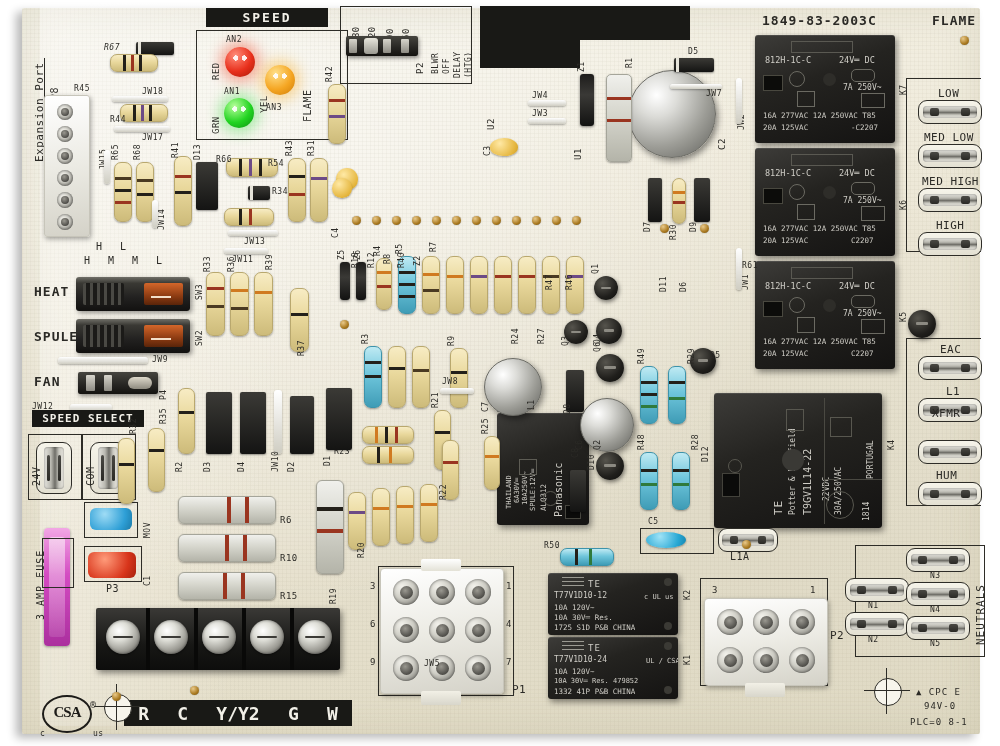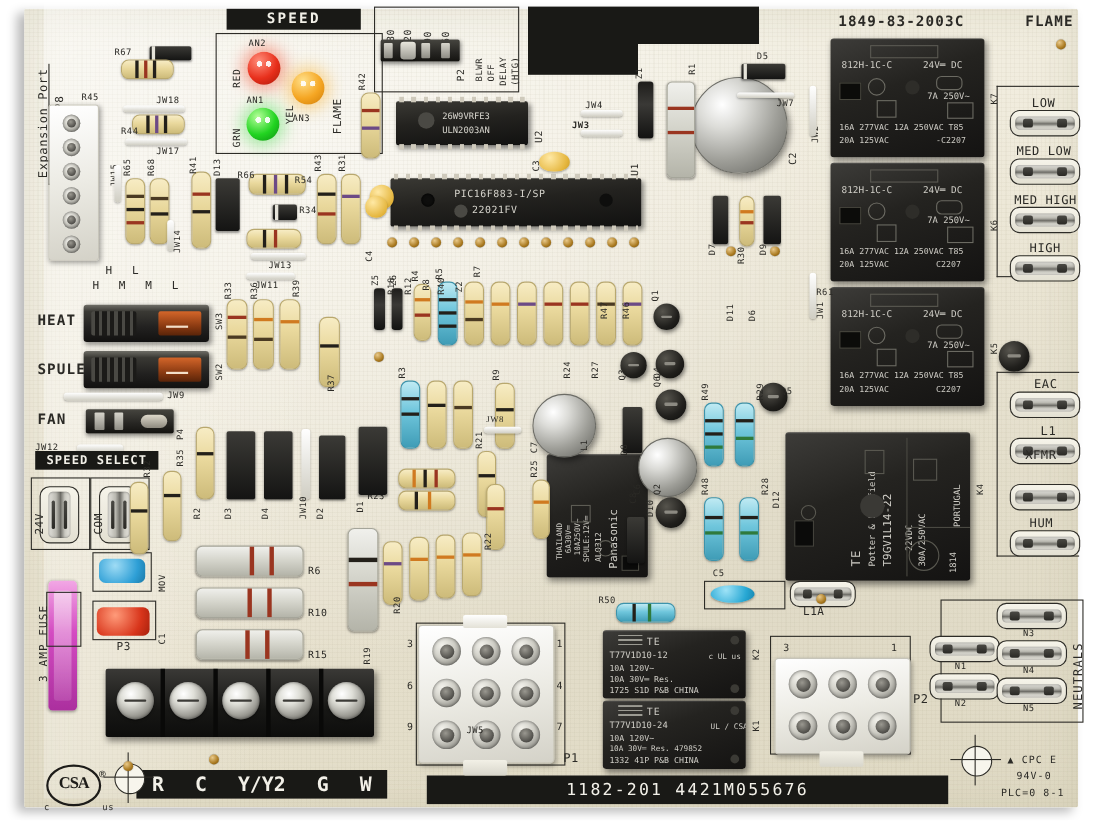--- a/index.html
+++ b/index.html
@@ -236,43 +236,27 @@
   </div>
   <div class="jumperwire" style="left:364px;top:38px;width:14px;height:16px;background:linear-gradient(180deg,#e8e6dc,#9b9a92);"></div>
 
   <div class="blackbar" style="left:480px;top:6px;width:210px;height:34px;"></div>
   <div class="blackbar" style="left:480px;top:40px;width:100px;height:28px;"></div>
 
   <div class="silk s13" style="left:762px;top:14px;letter-spacing:1px;">1849-83-2003C</div>
   <div class="silk s13" style="left:932px;top:14px;letter-spacing:1px;">FLAME</div>
   <div class="pad" style="left:960px;top:36px;width:9px;height:9px;"></div>
 
-  <div class="ic" style="left:360px;top:92px;width:120px;height:40px;">
-    <div class="pins" style="top:-4px;"></div>
-    <div class="pins" style="bottom:-4px;"></div>
-    <div style="position:absolute;left:42px;top:9px;font-size:8px;">26W9VRFE3</div>
-    <div style="position:absolute;left:42px;top:22px;font-size:8px;">ULN2003AN</div>
-    <div style="position:absolute;left:20px;top:10px;width:15px;height:15px;border-radius:50%;background:#4a4944;"></div>
-  </div>
   <div class="silk s9 rot90" style="left:487px;top:130px;">U2</div>
 
-  <div class="ic" style="left:355px;top:162px;width:228px;height:44px;">
-    <div class="pins" style="top:-4px;"></div>
-    <div class="pins" style="bottom:-4px;"></div>
-    <div style="position:absolute;left:58px;top:10px;font-size:9px;letter-spacing:.5px;">PIC16F883-I/SP</div>
-    <div style="position:absolute;left:74px;top:25px;font-size:9px;letter-spacing:.5px;">22021FV</div>
-    <div style="position:absolute;left:58px;top:24px;width:12px;height:12px;border-radius:50%;background:#4a4944;"></div>
-    <div style="position:absolute;left:28px;top:14px;width:12px;height:12px;border-radius:50%;background:#0e0e0d;box-shadow:inset 0 0 3px #000;"></div>
-    <div style="position:absolute;left:190px;top:14px;width:12px;height:12px;border-radius:50%;background:#0e0e0d;"></div>
-  </div>
   <div class="silk s9 rot90" style="left:574px;top:160px;">U1</div>
 
   <div class="silk s8" style="left:532px;top:92px;">JW4</div>
   <div class="jumperwire" style="left:528px;top:100px;width:38px;height:6px;"></div>
-  <div class="silk s8" style="left:520px;top:110px;font-weight:bold;">JW3</div>
+  <div class="silk s8" style="left:532px;top:110px;">JW3</div>
   <div class="jumperwire" style="left:528px;top:118px;width:38px;height:6px;"></div>
 
   <div class="capy" style="left:490px;top:138px;width:28px;height:18px;"></div>
   <div class="silk s8 rot90" style="left:484px;top:156px;">C3</div>
   <div class="capy" style="left:336px;top:168px;width:22px;height:22px;"></div>
   <div class="silk s8 rot90" style="left:332px;top:238px;">C4</div>
 
   <div class="relay" style="left:755px;top:35px;width:140px;height:108px;">
     <div class="l" style="left:10px;top:20px;font-size:8.5px;">812H-1C-C</div>
     <div class="l" style="left:84px;top:20px;font-size:8.5px;">24V═ DC</div>
@@ -563,23 +547,20 @@
     <span>CSA</span>
   </div>
   <div class="silk s10" style="left:90px;top:700px;">®</div>
   <div class="silk s8" style="left:40px;top:730px;">c</div>
   <div class="silk s8" style="left:93px;top:730px;">us</div>
 
   <div class="crosshair" style="left:104px;top:694px;width:26px;height:26px;"></div>
   <div class="chline" style="left:94px;top:706px;width:46px;height:1.4px;"></div>
   <div class="chline" style="left:116px;top:684px;width:1.4px;height:46px;"></div>
 
-  <div class="blackbar" style="left:388px;top:705px;width:474px;height:26px;font-size:15px;letter-spacing:2px;">
-    <span>1182-201    4421M055676</span>
-  </div>
 
   <div class="crosshair" style="left:874px;top:678px;width:26px;height:26px;"></div>
   <div class="chline" style="left:864px;top:690px;width:46px;height:1.4px;"></div>
   <div class="chline" style="left:886px;top:668px;width:1.4px;height:46px;"></div>
 
   <div class="silk s9" style="left:916px;top:688px;letter-spacing:1px;">▲ CPC E</div>
   <div class="silk s9" style="left:924px;top:702px;letter-spacing:1px;">94V-0</div>
   <div class="silk s9" style="left:910px;top:718px;letter-spacing:1px;">PLC=0 8-1</div>
 
   <div class="trace" style="left:378px;top:566px;width:134px;height:128px;"></div>
@@ -654,21 +635,21 @@
 
   <div class="dio" style="left:136px;top:42px;width:38px;height:13px;">
       <div class="kb"></div>
     </div>
   <div class="silk s8" style="left:136px;top:58px;">D14</div>
   <div class="res" style="left:110px;top:54px;width:46px;height:16px;">
     <div class="band k" style="left:12px;"></div>
       <div class="band r" style="left:20px;"></div>
       <div class="band k" style="left:28px;"></div>
   </div>
-  <div class="silk s8" style="left:104px;top:44px;">R67</div>
+  <div class="silk s8" style="left:104px;top:44px;font-style:italic;">R67</div>
   <div class="jumperwire" style="left:112px;top:96px;width:56px;height:6px;"></div>
   <div class="silk s8" style="left:142px;top:88px;">JW18</div>
   <div class="res" style="left:120px;top:104px;width:46px;height:16px;">
     <div class="band k" style="left:12px;"></div>
       <div class="band v" style="left:20px;"></div>
       <div class="band k" style="left:28px;"></div>
   </div>
   <div class="silk s8" style="left:110px;top:116px;">R44</div>
   <div class="jumperwire" style="left:114px;top:126px;width:56px;height:6px;"></div>
   <div class="silk s8" style="left:142px;top:134px;">JW17</div>
@@ -842,21 +823,21 @@
   <div class="silk s8 rot90" style="left:130px;top:434px;">R32</div>
   <div class="res" style="left:148px;top:428px;width:15px;height:62px;">
     <div style="position:absolute;left:0;right:0;top:20px;height:3px;background:#23201a;"></div>
   </div>
   <div class="silk s8 rot90" style="left:160px;top:424px;">R35</div>
 
   <div class="cap-e" style="left:484px;top:358px;width:56px;height:56px;"></div>
   <div class="silk s8 rot90" style="left:482px;top:412px;">C7</div>
   <div class="cap-e" style="left:580px;top:398px;width:52px;height:52px;"></div>
   <div class="silk s8 rot90" style="left:576px;top:450px;">C6</div>
-  <div class="silk s8" style="left:442px;top:378px;font-family:Liberation Serif, serif;">JW8</div>
+  <div class="silk s8" style="left:442px;top:378px;">JW8</div>
   <div class="jumperwire" style="left:440px;top:388px;width:34px;height:6px;"></div>
   <div class="res" style="left:434px;top:410px;width:15px;height:58px;">
     <div style="position:absolute;left:0;right:0;top:20px;height:3px;background:#23201a;"></div>
   </div>
   <div class="silk s8 rot90" style="left:432px;top:408px;">R21</div>
   <div class="res" style="left:484px;top:436px;width:14px;height:52px;">
     <div style="position:absolute;left:0;right:0;top:18px;height:3px;background:#d07a20;"></div>
   </div>
   <div class="silk s8 rot90" style="left:482px;top:434px;">R25</div>
   <div class="res" style="left:442px;top:440px;width:15px;height:58px;">

